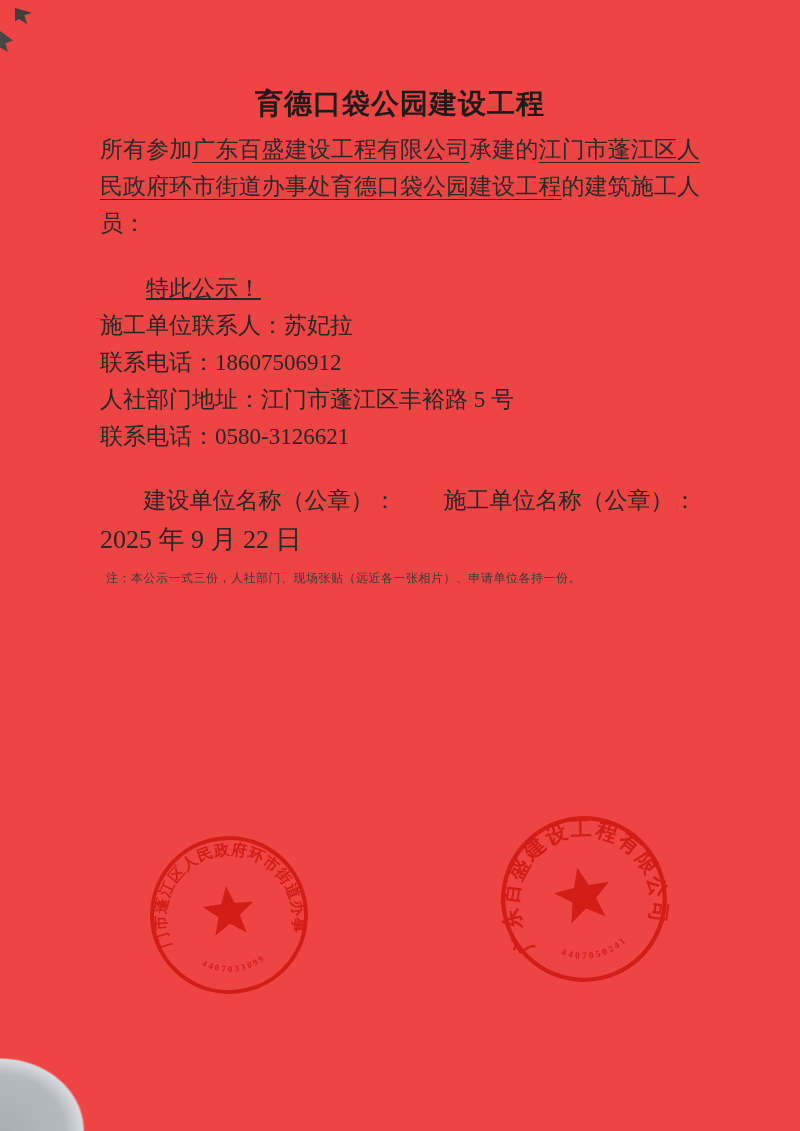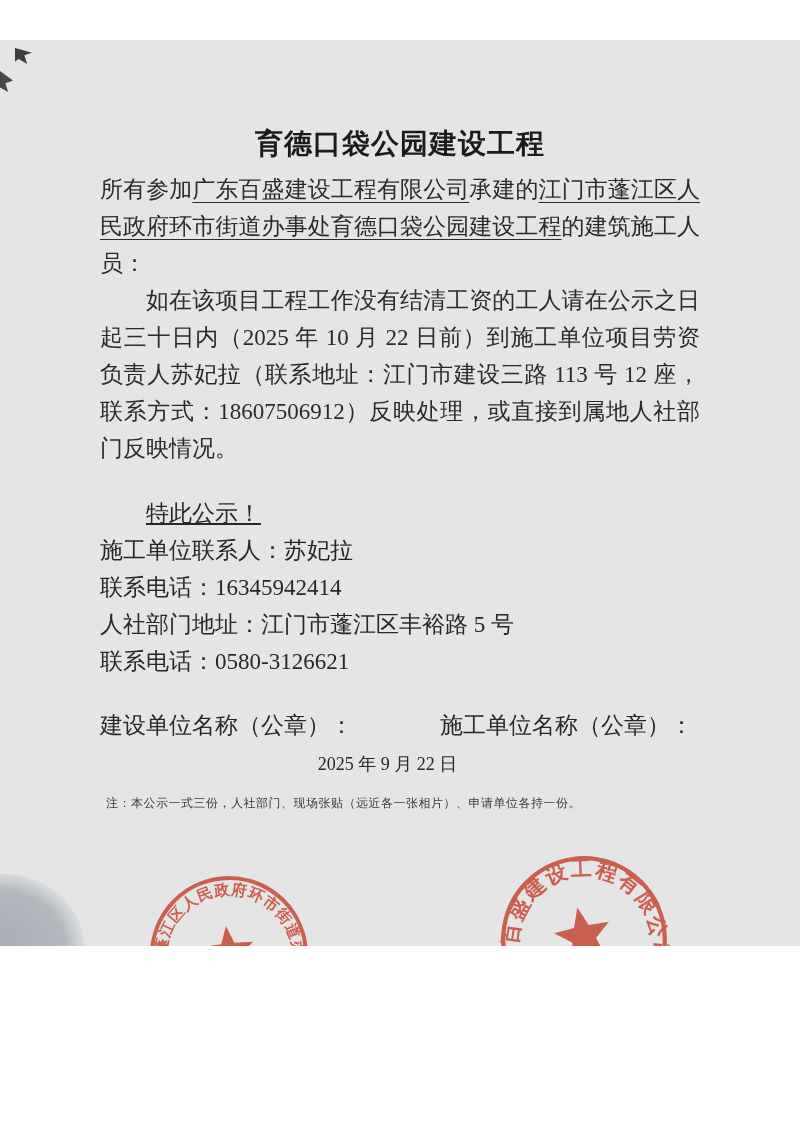--- a/index.html
+++ b/index.html
@@ -1,44 +1,43 @@
 <!DOCTYPE html>
 <html style="--seal-color: #dd5038;"><head>
 <meta charset="utf-8">
 <style>
   html,body{margin:0;padding:0;background:#ffffff;}
   .page{
     position:relative;
-    width:800px;height:906px;
-    background:#e5e5e5;
+    width:800px;height:1131px;
+    background:#ef4444;
     font-family:"Liberation Serif","DejaVu Serif",serif;
     color:#272727;
     overflow:hidden;
-    margin-top:40px;
   }
   .content{position:absolute;left:100px;top:84px;width:600px;}
   .title{
     margin:0;text-align:center;
     font-size:28px;line-height:40px;font-weight:700;color:#1b1b1b;
     letter-spacing:1px;
   }
   .paras{margin-top:7px;}
   .body-para{
     margin:0;font-size:23px;line-height:37px;
     text-align:justify;text-justify:inter-ideograph;
     color:#2a2a2a;
   }
   .body-para.indent{text-indent:46px;}
   .u{text-decoration:underline;text-underline-offset:5px;text-decoration-thickness:1px;}
   .closing{margin:28px 0 0 0;text-indent:46px;font-size:23px;line-height:37px;text-decoration:underline;}
   .info-line{font-size:23px;line-height:37px;white-space:nowrap;}
-  .sig-row{display:flex;margin-top:27px;font-size:23px;line-height:37px;}
+  .sig-row{display:flex;margin-top:27px;font-size:23px;line-height:37px;text-align:center;}
   .sig-left{width:340px;flex:0 0 340px;}
   .sig-right{flex:1;font-family:Liberation Serif, serif;}
-  .date-line{font-size:18px;line-height:37px;text-align:center;padding-right:25px;margin-top:2px;}
+  .date-line{font-size:26px;line-height:37px;text-align:left;padding-right:25px;margin-top:2px;}
   .footnote{margin-top:9px;padding-left:6px;font-size:12px;line-height:22px;color:#3a3a3a;letter-spacing:.5px;white-space:nowrap;}
 
   
   .seal{position:absolute;mix-blend-mode:multiply;opacity:.85;pointer-events:none;}
   .seal-left{left:144px;top:834px;width:170px;height:162px;transform:rotate(-6deg);}
   .seal-right{left:489px;top:814px;width:190px;height:170px;transform:rotate(-12deg);}
   .seal text{font-family:"Liberation Serif","DejaVu Serif",serif;font-weight:700;}
 
   
   .artifact-top-1{
@@ -61,28 +60,27 @@
 
   <div class="artifact-top-1"></div>
   <div class="artifact-top-2"></div>
   <div class="corner-shadow"></div>
 
   <div class="content">
     <h1 class="title">育德口袋公园建设工程</h1>
 
     <div class="paras" id="body-paragraphs">
         <p class="body-para"><span>所有参加</span><span class="u">广东百盛建设工程有限公司</span><span>承建的</span><span class="u">江门市蓬江区人民政府环市街道办事处育德口袋公园建设工程</span><span>的建筑施工人员：</span></p>
-        <p class="body-para indent"><span>如在该项目工程工作没有结清工资的工人请在公示之日起三十日内（2025 年 10 月 22 日前）到施工单位项目劳资负责人苏妃拉（联系地址：江门市建设三路 113 号 12 座，联系方式：18607506912）反映处理，或直接到属地人社部门反映情况。</span></p>
       </div>
 
     <p class="closing">特此公示！</p>
 
     <div id="info-lines">
         <div class="info-line">施工单位联系人：苏妃拉</div>
-        <div class="info-line">联系电话：16345942414</div>
+        <div class="info-line">联系电话：18607506912</div>
         <div class="info-line">人社部门地址：江门市蓬江区丰裕路 5 号</div>
         <div class="info-line">联系电话：0580-3126621</div>
       </div>
 
     <div class="sig-row">
       <span class="sig-left">建设单位名称（公章）：</span>
       <span class="sig-right">施工单位名称（公章）：</span>
     </div>
 
     <div class="date-line">2025 年 9 月 22 日</div>

